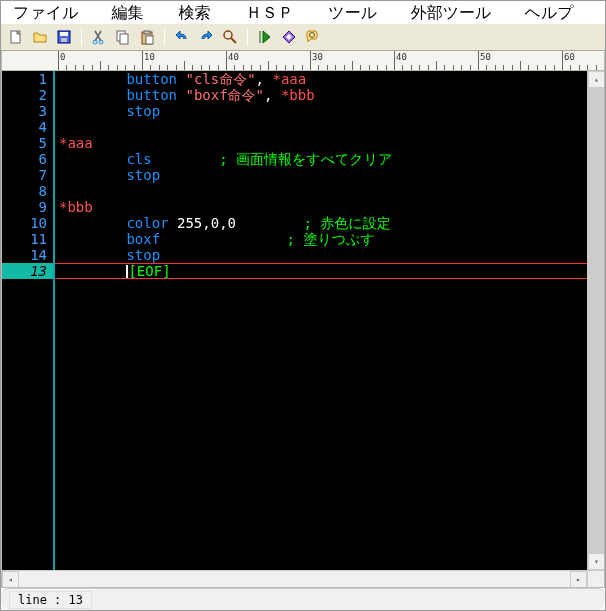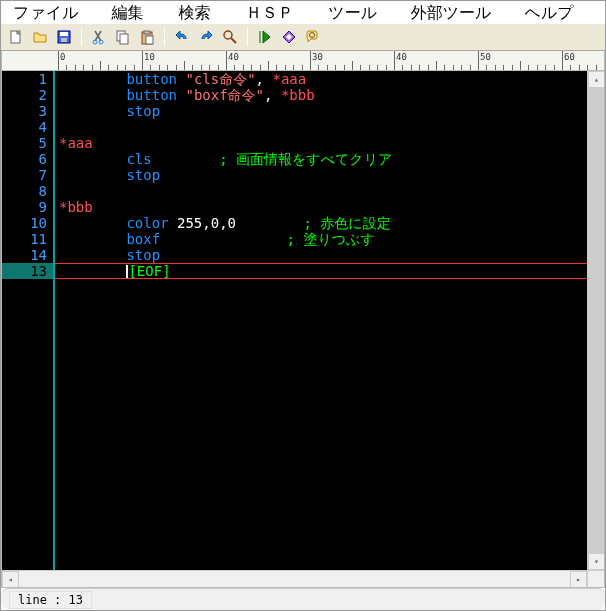--- a/index.html
+++ b/index.html
@@ -20,21 +20,21 @@
   .ruler { height: 20px; background: #f5f5f0; border: 1px solid #bbb; border-top:none; position: relative; overflow: hidden; font-size:9px;}
   .ruler-tick { position: absolute; top: 0; border-left: 1px solid #666; height:100%; }
   .ruler-tick.minor { height: 6px; top: 14px; }
   .ruler-tick.medium { height: 10px; top: 10px; }
   .ruler-num { position:absolute; top:1px; font-size:9px; color:#333;}
   .editor-wrap { flex: 1; display: flex; flex-direction: column; border: 1px solid #bbb; border-top:none; margin:0; overflow:hidden;}
   .editor-scroll { flex:1; display:flex; overflow:hidden; position:relative;}
   .editor { flex: 1; background: #000; font-family: "MS Gothic", monospace; font-size: 14px; line-height: 16px; overflow: hidden; position: relative; display:flex;}
   .gutter { width: 52px; border-right: 1px solid #00a5a5; text-align: right; color: #3c9cff; background:#000;}
   .gutter-line { height: 16px; padding-right: 6px; }
-  .gutter-line.current { background: #0f766e; color: #000; }
+  .gutter-line.current { background: #14b8a6; color: #000; font-style: italic; }
   .code { flex: 1; padding-left: 4px; white-space: pre; color:#fff; position:relative; border-left:1px solid #00a5a5;}
   .code-line { height: 16px; }
   .tok-str { color: #ff7070; }
   .tok-label { color: #ff5050; }
   .tok-func { color: #1e90ff; }
   .tok-cmt { color: #00ff00; }
   .tok-eof { color: #00ff00; }
   .tok-num { color: #ffffff; text-align: center; }
   .current-line-bg { position:absolute; left:0; right:0; height:16px; border-top:1px solid #ff3030; border-bottom:1px solid #ff3030;}
   .caret { display:inline-block; width:2px; height:14px; background:#fff; vertical-align:middle;}

